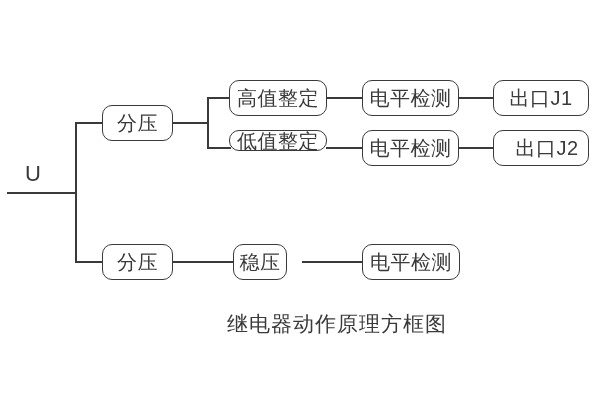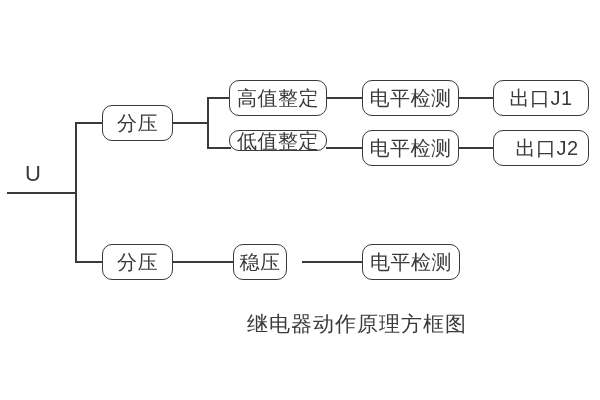--- a/index.html
+++ b/index.html
@@ -45,21 +45,21 @@
     width: 26px;
     text-align: center;
     font-size: 22px;
     line-height: 1;
   }
   .caption {
     position: absolute;
     left: 227px;
     top: 311px;
     width: 240px;
-    text-align: right;
+    text-align: left;
     font-size: 21px;
     line-height: 1.2;
     letter-spacing: 1px;
   }
   
   .n-fenya-top      { left: 102px; top: 105px; width: 71px; height: 36px; }
   .n-gaozhi         { left: 229px; top:  80px; width: 98px; height: 36px; }
   .n-dizhi          { left: 229px; top: 130px; width: 98px; height: 21px; }
   .n-dianping-1     { left: 362px; top:  80px; width: 97px; height: 36px; }
   .n-dianping-2     { left: 362px; top: 130px; width: 97px; height: 36px; }

